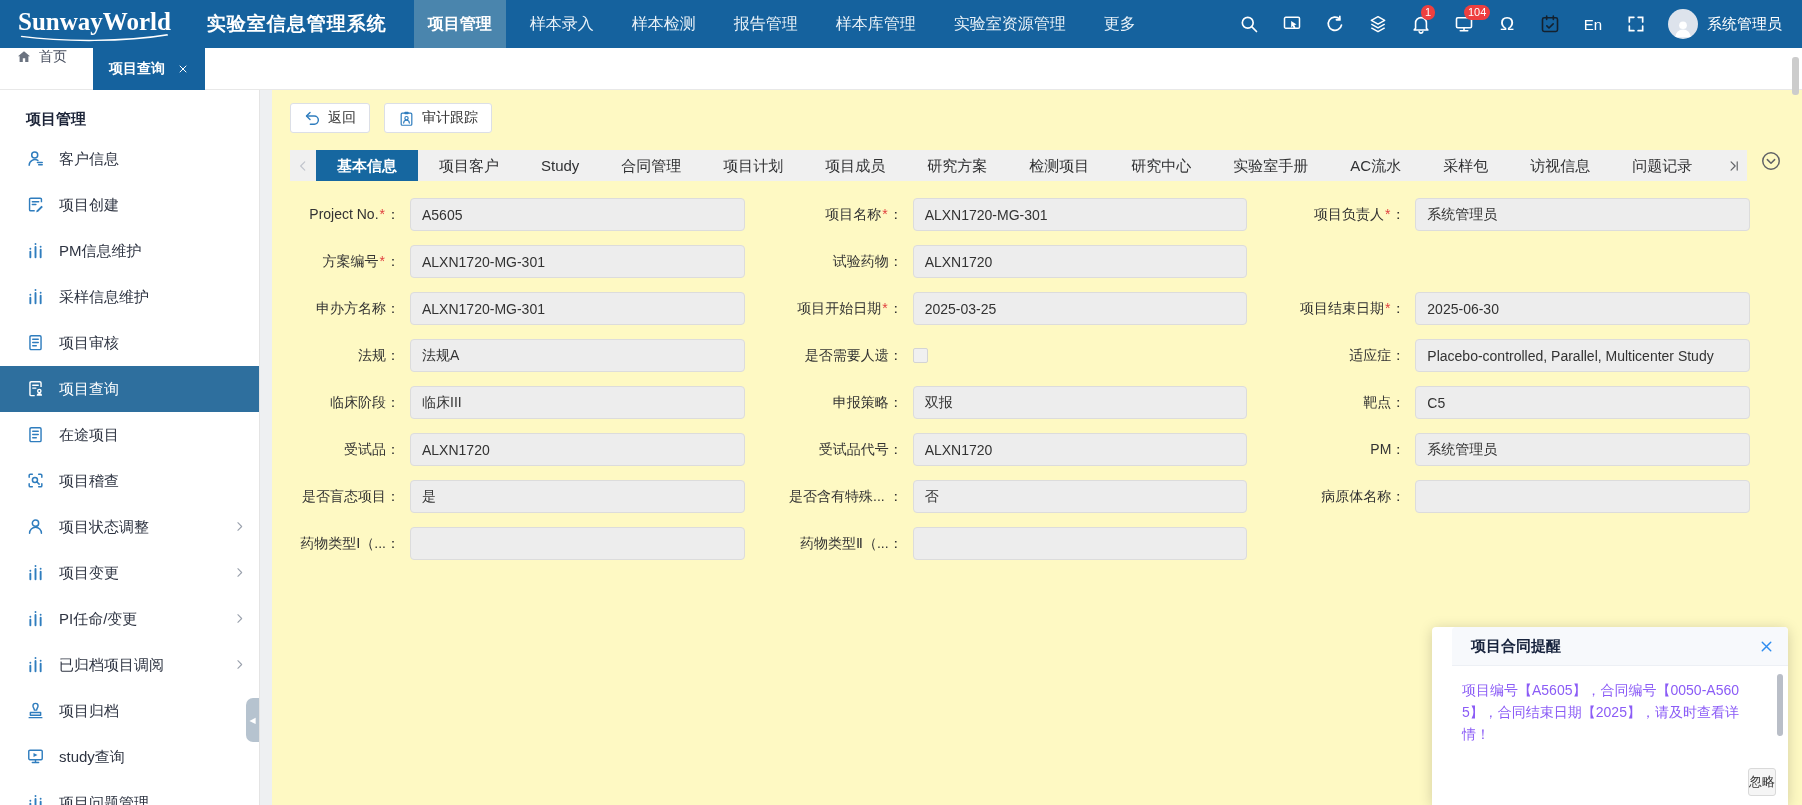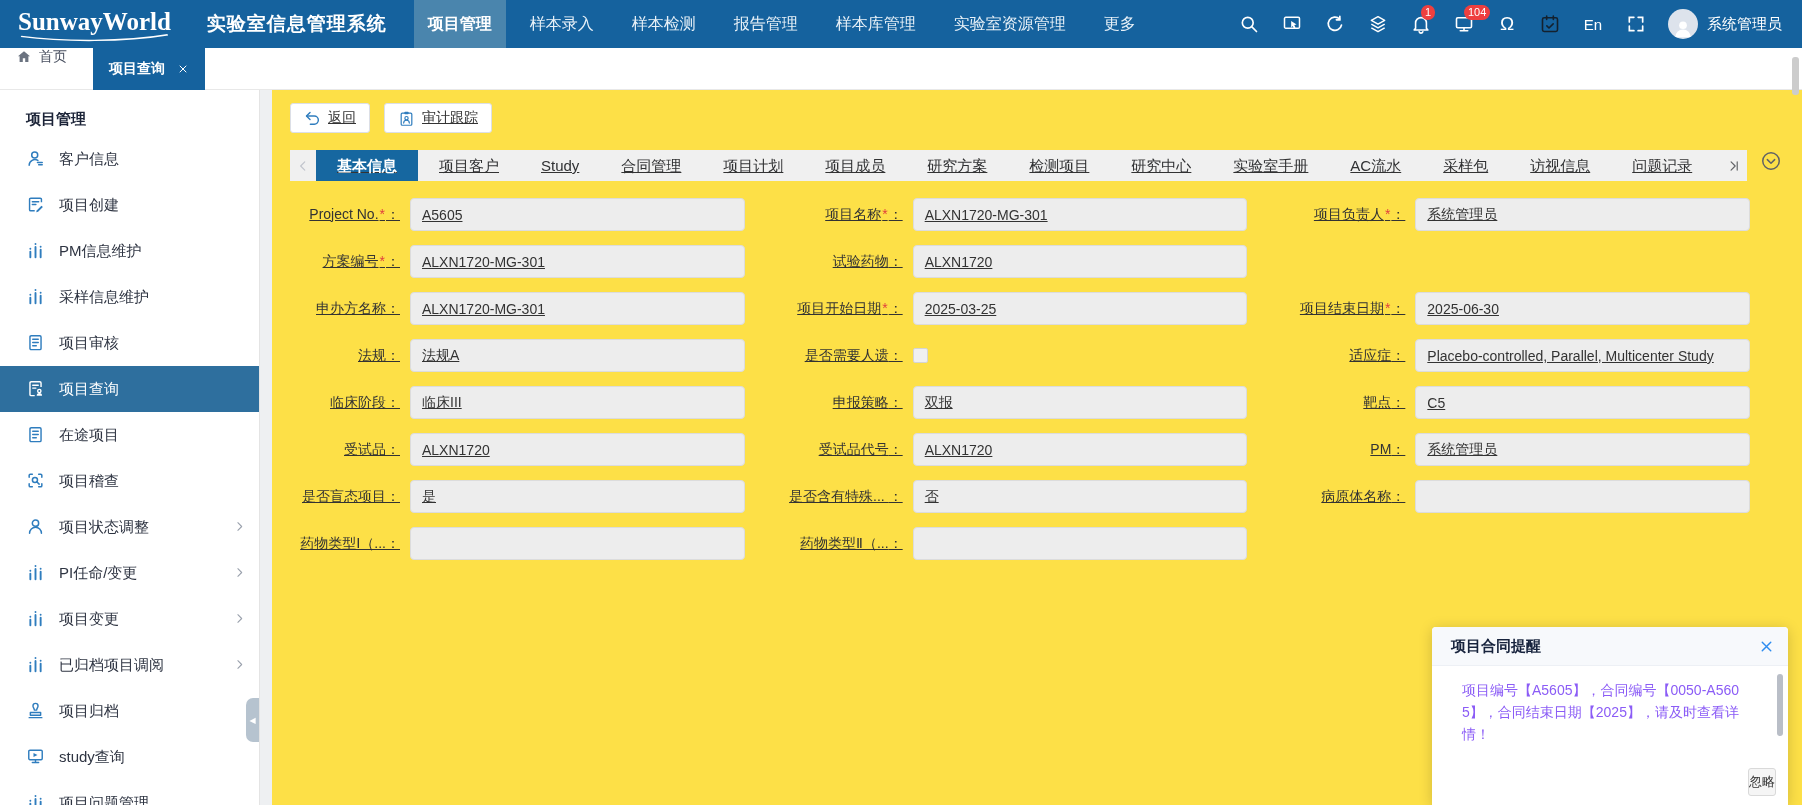--- a/index.html
+++ b/index.html
@@ -50,21 +50,21 @@
   .side-item .ic{width:20px;height:20px;color:var(--icon_blue);margin-right:13px;flex-shrink:0;}
   .side-item .ic svg{width:19px;height:19px;display:block;}
   .side-item .lbl{white-space:nowrap;}
   .side-item .chev{margin-left:auto;color:#9aa1ad;width:14px;height:14px;}
   .side-item .chev svg{width:13px;height:13px;display:block;}
   .side-item.active{background:var(--sidebar_active);color:#fff;}
   .side-item.active .ic{color:#fff;}
   .collapse-handle{position:absolute;right:0;top:608px;width:13px;height:44px;background:#b6c3cf;
        border-radius:7px 0 0 7px;color:#fff;display:flex;align-items:center;justify-content:center;font-size:8px;cursor:pointer;}
 
-  .content{flex:1;background:#fde047;margin-left:12px;position:relative;overflow:hidden;text-decoration:underline;}
+  .content{flex:1;background:#fef9c3;margin-left:12px;position:relative;overflow:hidden;}
   .toolbar{display:flex;gap:14px;padding:13px 0 0 18px;}
   .btn{height:30px;display:flex;align-items:center;gap:7px;padding:0 13px;background:#fff;
        border:1px solid #dcdfe6;border-radius:3px;font-size:14px;color:#333;cursor:pointer;}
   .btn .ic{width:17px;height:17px;color:var(--icon_blue);}
   .btn .ic svg{width:17px;height:17px;display:block;}
 
   .dtabs-row{display:flex;align-items:flex-start;margin:17px 20px 0 18px;}
   .dtabs{flex:1;height:31px;background:#f0f0f0;display:flex;align-items:stretch;overflow:hidden;}
   .tab-scroll{width:26px;flex-shrink:0;display:flex;align-items:center;justify-content:center;color:#c0c4cc;cursor:pointer;}
   .tab-scroll svg{width:14px;height:14px;display:block;}
@@ -83,21 +83,21 @@
   .flabel{width:132px;flex-shrink:0;text-align:right;padding-right:10px;font-size:14px;color:#333;white-space:nowrap;}
   .req{color:#e03e3e;margin:0 1px;}
   .fval{flex:1;height:33px;background:#ededed;border:1px solid #dcdcdc;border-radius:4px;display:flex;
         align-items:center;padding:0 11px;font-size:14px;color:#333;margin-right:36px;white-space:nowrap;overflow:hidden;}
   .cbx{width:15px;height:15px;background:#f0f0f0;border:1px solid #d4d4d4;border-radius:2px;cursor:pointer;}
 
   
   .popup{position:absolute;right:14px;bottom:0;width:356px;height:178px;background:#fff;
          border-radius:4px 4px 0 0;box-shadow:0 2px 14px rgba(0,0,0,.18);z-index:50;}
   .popup-hd{height:39px;display:flex;align-items:center;justify-content:space-between;padding:0 13px 0 19px;
-            background:#f7f9fc;border-bottom:1px solid #edf0f5;border-radius:4px 4px 0 0;}
+            background:#f7f9fc;border-bottom:1px solid #edf0f5;border-radius:4px 4px 0 0;margin-left:20px;}
   .popup-title{font-size:15px;font-weight:700;color:#17233d;}
   .popup-close{width:17px;height:17px;color:var(--link_blue);cursor:pointer;}
   .popup-close svg{width:17px;height:17px;display:block;}
   .popup-bd{padding:13px 26px 0 30px;font-size:14px;color:#8b5cf6;line-height:22px;word-break:break-all;}
   .popup-scroll{position:absolute;right:5px;top:47px;width:6px;height:62px;background:#b9bec7;border-radius:3px;cursor:pointer;}
   .ignore-btn{position:absolute;right:12px;bottom:9px;padding:4px 0;background:#f5f5f5;border:1px solid #d9d9d9;
               border-radius:3px;font-size:13px;color:#333;cursor:pointer;}
 
   .page-scroll{position:absolute;right:3px;top:57px;width:7px;height:38px;background:#ccc;border-radius:3px;cursor:pointer;}
 </style>
@@ -312,37 +312,37 @@
         </div>
         <div class="side-item">
           <span class="ic">
             <svg viewBox="0 0 24 24" fill="none" stroke="currentColor" stroke-width="2.4" stroke-linecap="round">
               <path d="M5.5 20.5v-7"></path>
               <path d="M12 20.5v-13"></path>
               <path d="M18.5 20.5V11"></path>
               <path d="M5.5 9.7v-.01M12 3.7v-.01M18.5 7.2v-.01"></path>
             </svg>
           </span>
-          <span class="lbl">PI任命/变更</span>
+          <span class="lbl">项目变更</span>
           <span class="chev">
             <svg viewBox="0 0 24 24" fill="none" stroke="currentColor" stroke-width="2" stroke-linecap="round" stroke-linejoin="round">
               <path d="m9 5 7 7-7 7"></path>
             </svg>
           </span>
         </div>
         <div class="side-item">
           <span class="ic">
             <svg viewBox="0 0 24 24" fill="none" stroke="currentColor" stroke-width="2.4" stroke-linecap="round">
               <path d="M5.5 20.5v-7"></path>
               <path d="M12 20.5v-13"></path>
               <path d="M18.5 20.5V11"></path>
               <path d="M5.5 9.7v-.01M12 3.7v-.01M18.5 7.2v-.01"></path>
             </svg>
           </span>
-          <span class="lbl">项目变更</span>
+          <span class="lbl">PI任命/变更</span>
           <span class="chev">
             <svg viewBox="0 0 24 24" fill="none" stroke="currentColor" stroke-width="2" stroke-linecap="round" stroke-linejoin="round">
               <path d="m9 5 7 7-7 7"></path>
             </svg>
           </span>
         </div>
         <div class="side-item">
           <span class="ic">
             <svg viewBox="0 0 24 24" fill="none" stroke="currentColor" stroke-width="2.4" stroke-linecap="round">
               <path d="M5.5 20.5v-7"></path>

